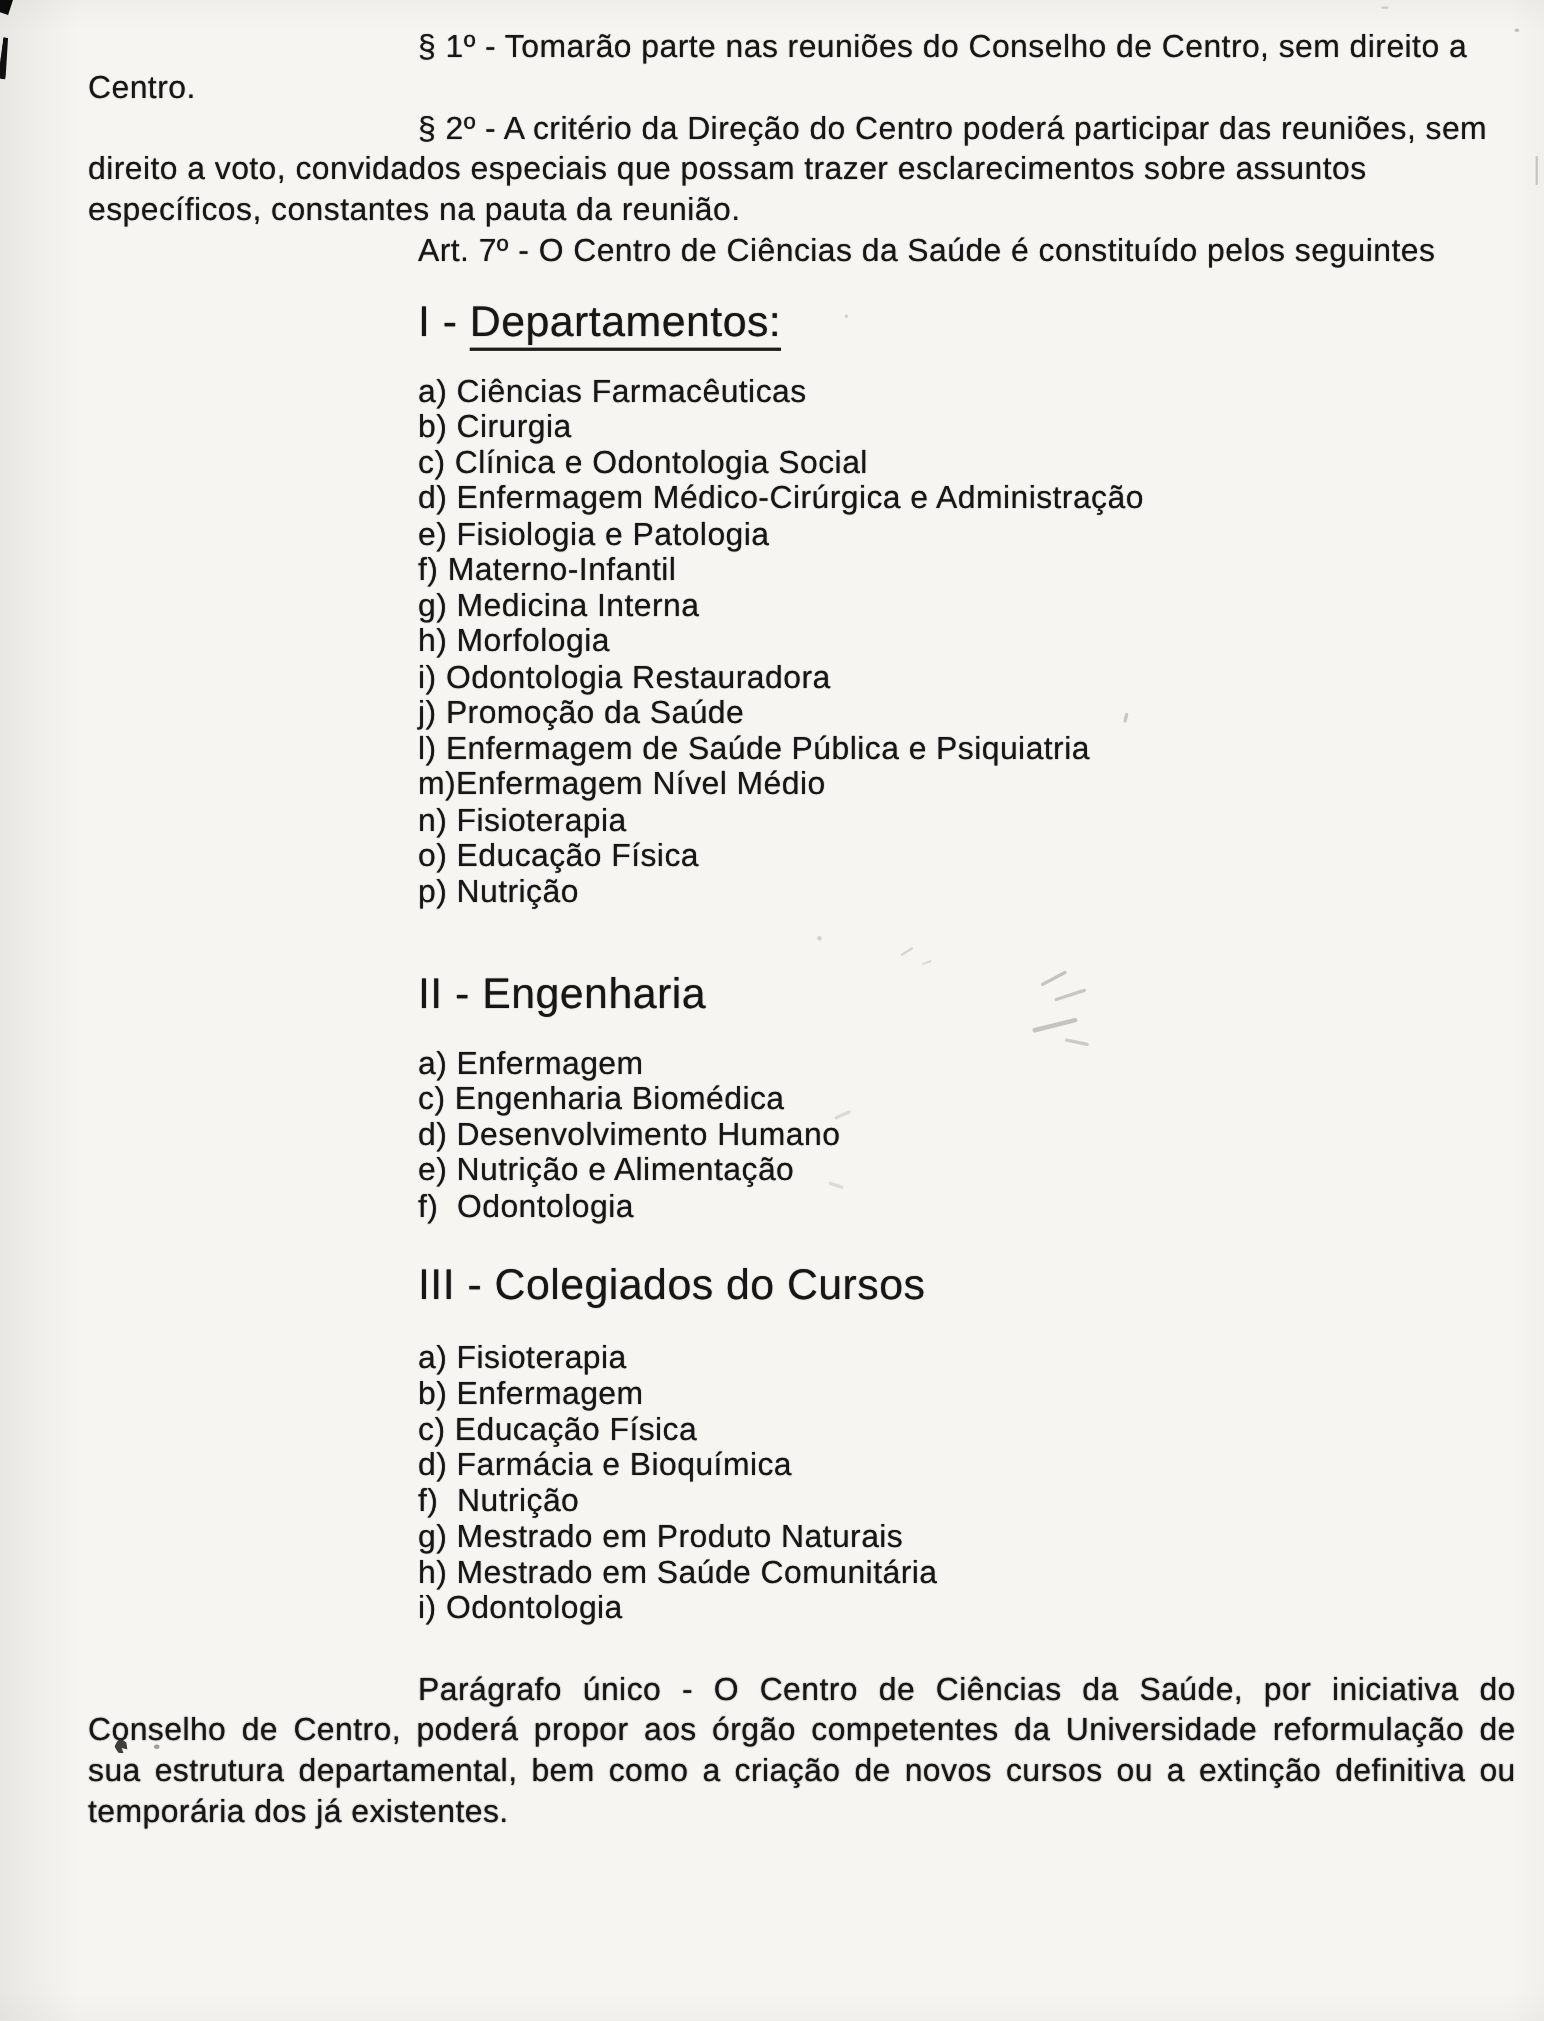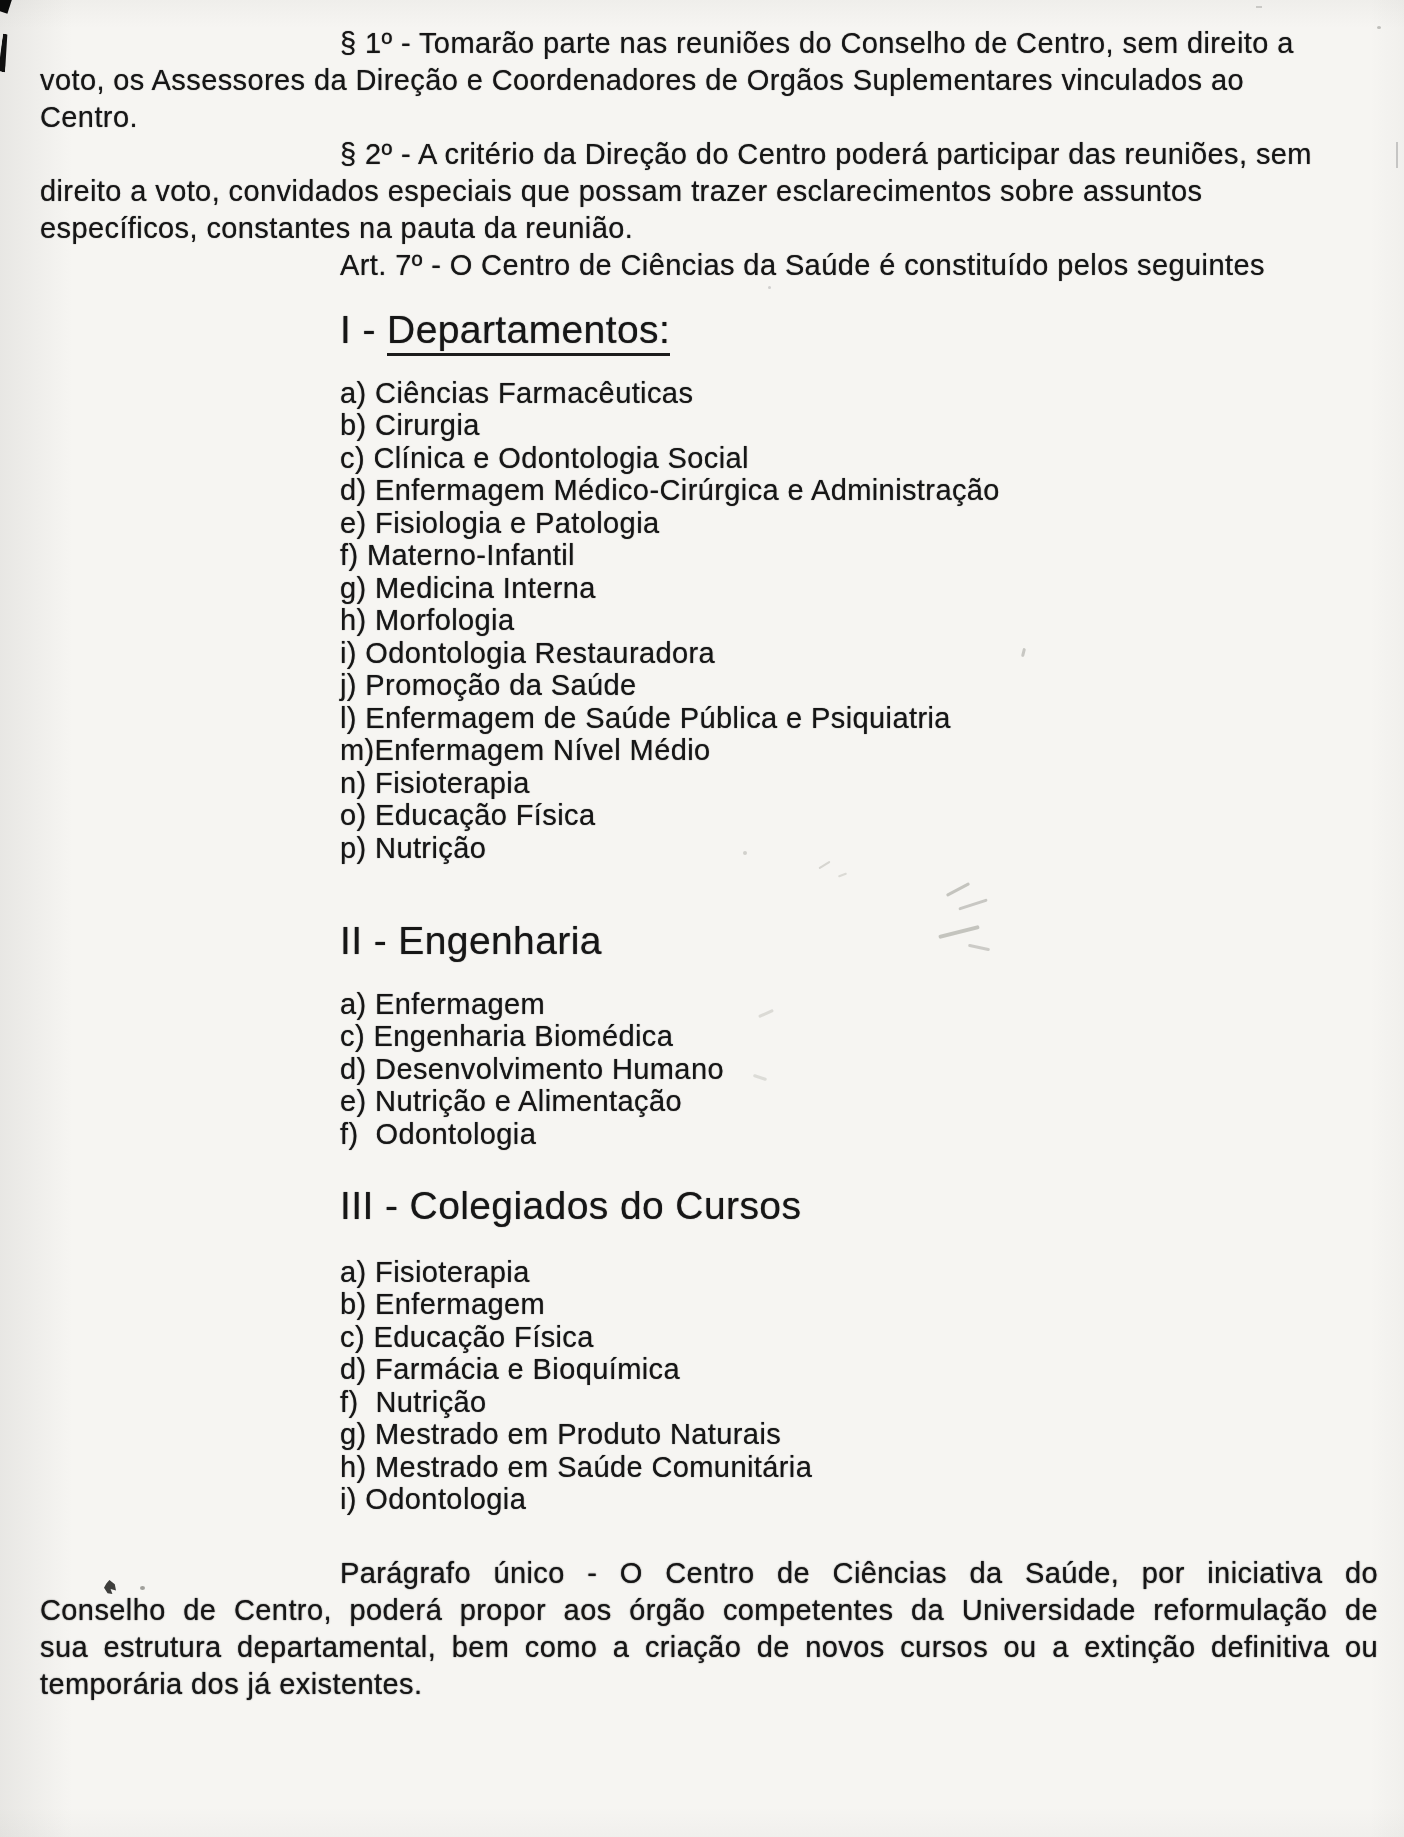--- a/index.html
+++ b/index.html
@@ -17,20 +17,21 @@
       #f6f5f2;
     font-family: "Liberation Sans", "DejaVu Sans", sans-serif;
     color: #161616;
   }
   .doc {
     position: relative;
     padding: 25px 26px 0 40px;
     font-size: 29px;
     letter-spacing: 0.4px;
     text-shadow: 0 0 1px rgba(15,15,15,0.72);
+    margin-left: 40px;
   }
   .ln { white-space: pre; }
   .block-top { line-height: 37px; }
   .indent { padding-left: 300px; }
   .sec-head { margin: 0; font-size: 39px; font-weight: normal; line-height: 32.5px; padding-left: 300px; white-space: pre; }
   .sec-head.first  { margin-top: 30px; }
   .sec-head.second { margin-top: 61px; }
   .sec-head.third  { margin-top: 40px; }
   .underline { border-bottom: 3px solid #1c1c1c; padding-bottom: 2px; }
   ul.list { list-style: none; margin: 0; padding: 0 0 0 300px; line-height: 32.5px; }
@@ -68,21 +69,20 @@
 </style>
 </head>
 <body>
 
 <div class="page">
 
   <main class="doc">
 
     <section class="block-top">
       <div class="ln indent">§ 1º - Tomarão parte nas reuniões do Conselho de Centro, sem direito a</div>
-      <div class="ln">voto, os Assessores da Direção e Coordenadores de Orgãos Suplementares vinculados ao</div>
       <div class="ln">Centro.</div>
       <div class="ln indent">§ 2º - A critério da Direção do Centro poderá participar das reuniões, sem</div>
       <div class="ln">direito a voto, convidados especiais que possam trazer esclarecimentos sobre assuntos</div>
       <div class="ln">específicos, constantes na pauta da reunião.</div>
       <div class="ln indent">Art. 7º - O Centro de Ciências da Saúde é constituído pelos seguintes</div>
     </section>
 
     <h2 class="sec-head first"><span>I - </span><span class="underline">Departamentos:</span></h2>
 
     <ul class="list l1">

